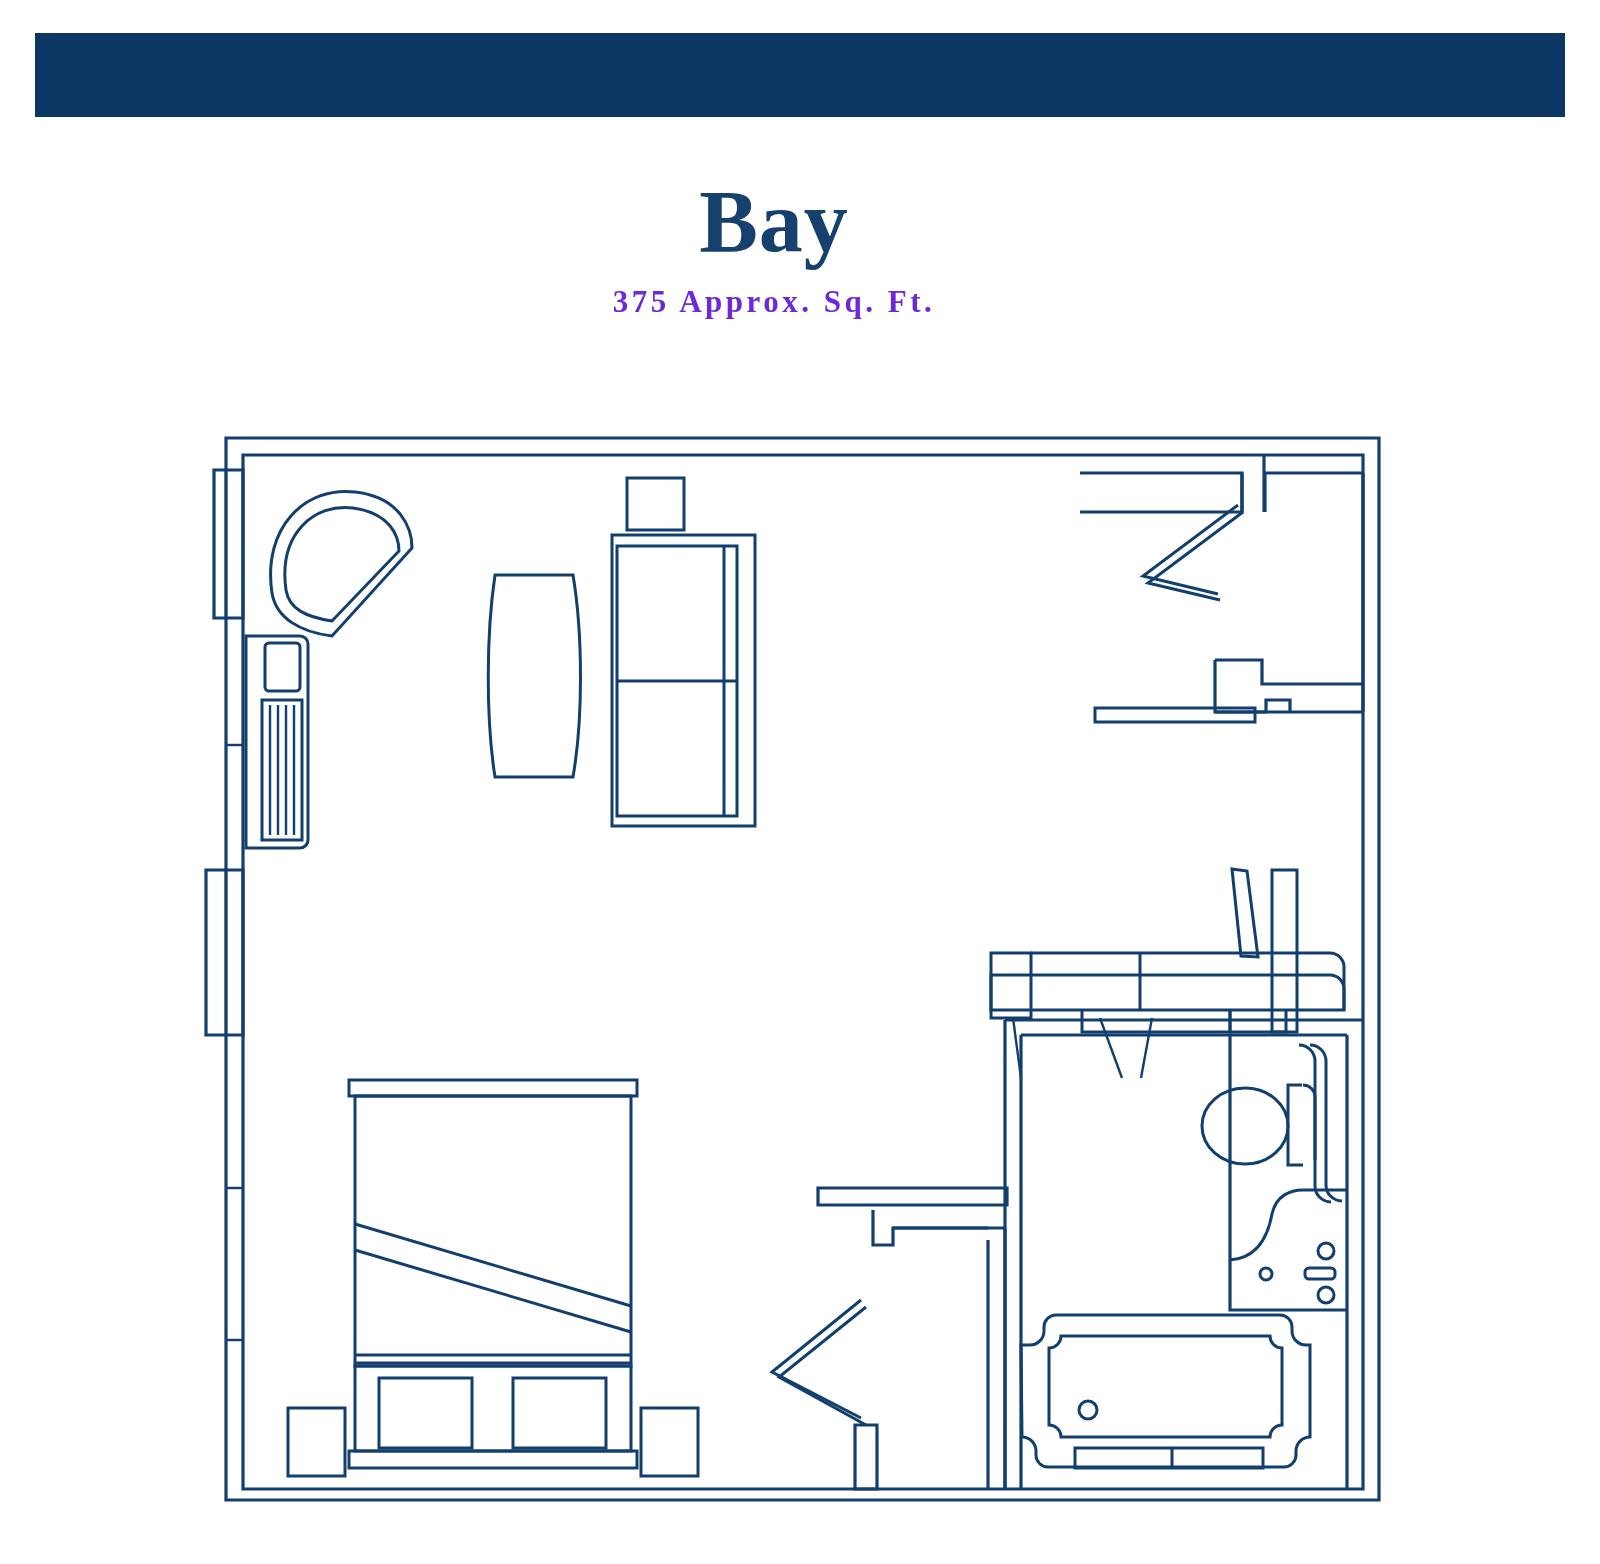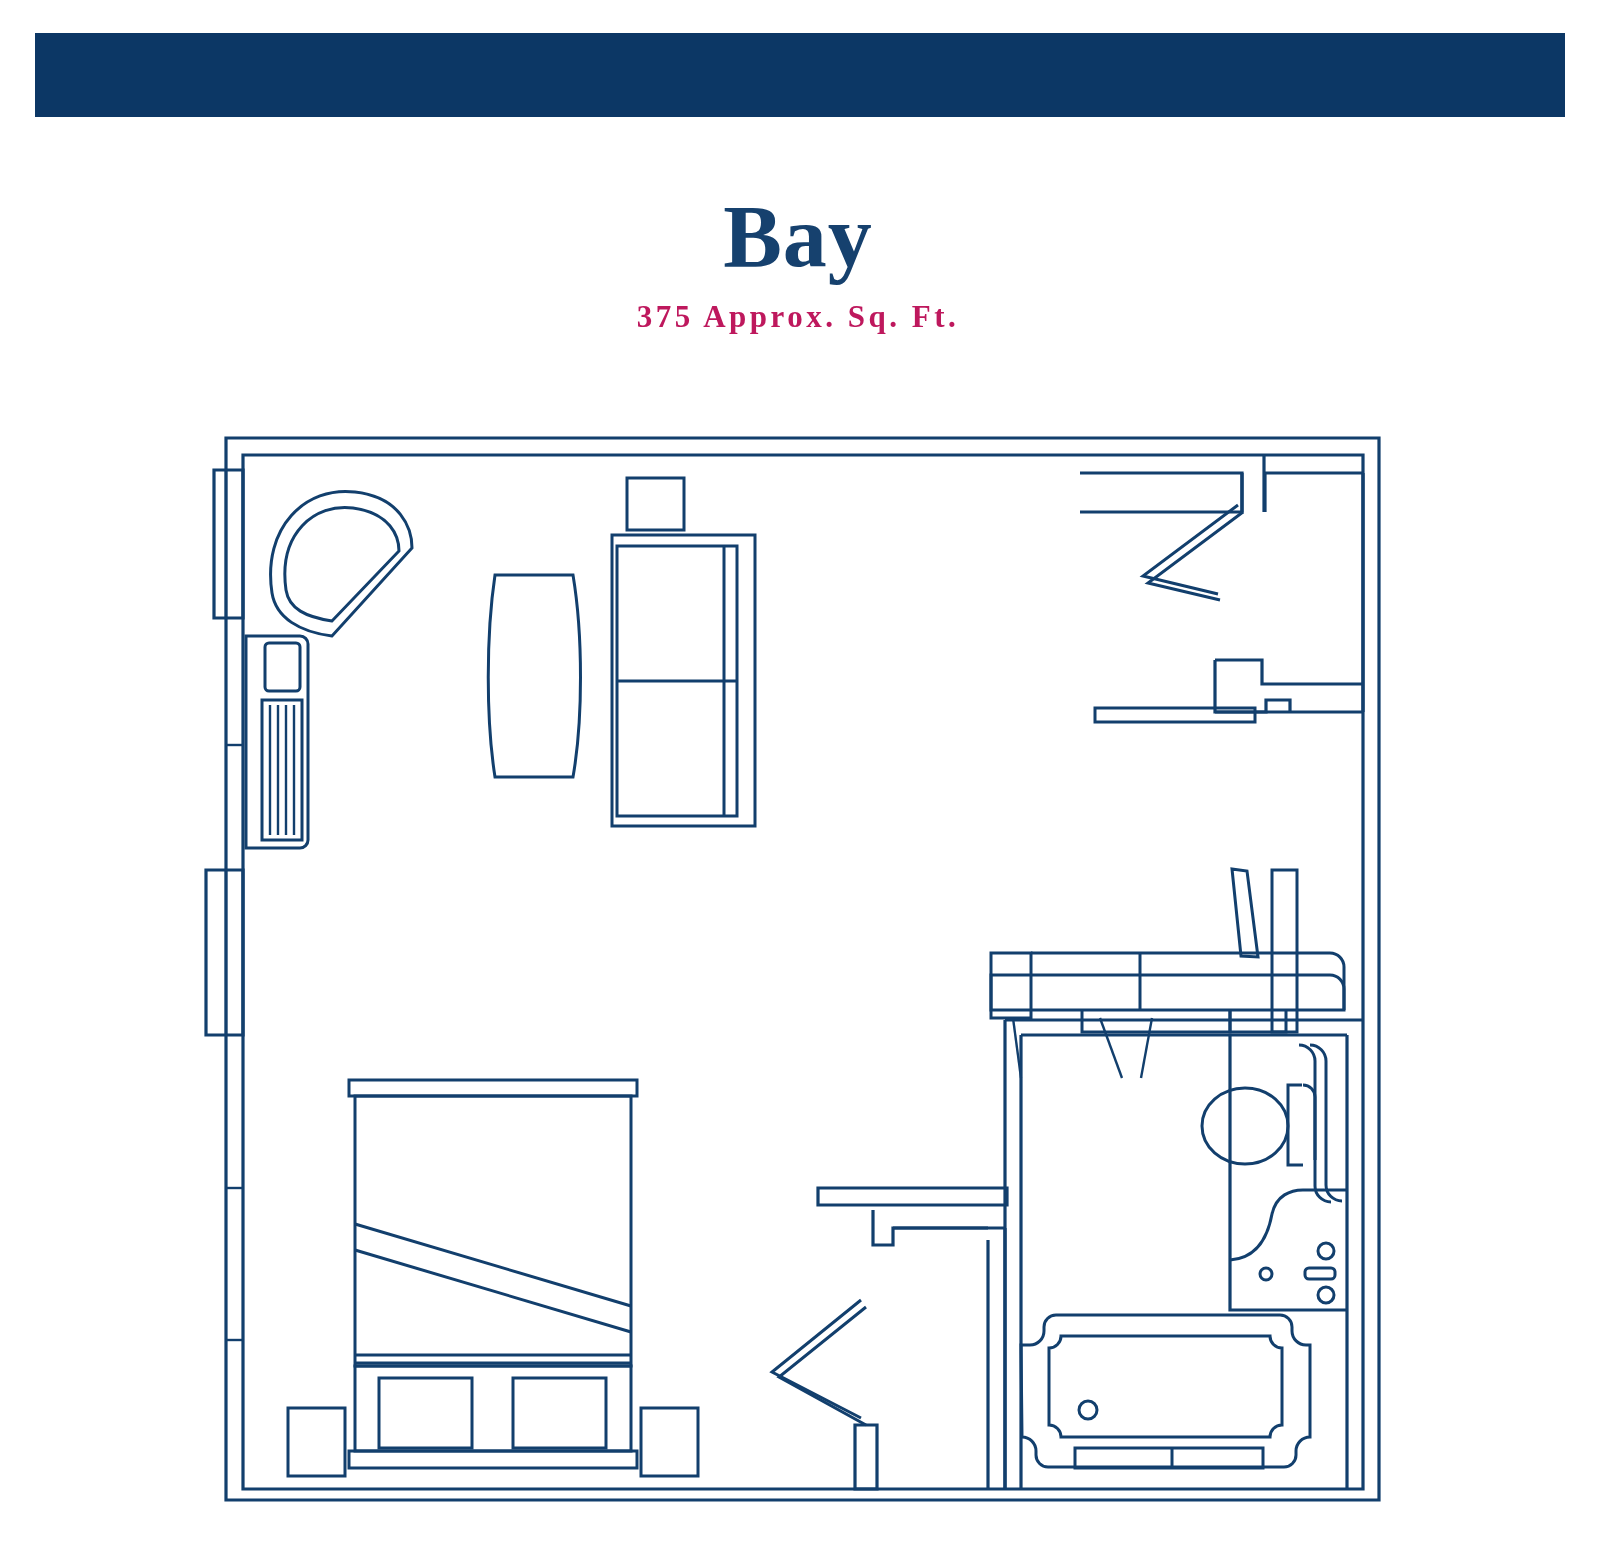--- a/index.html
+++ b/index.html
@@ -18,24 +18,23 @@
     position: absolute;
     left: 35px;
     top: 33px;
     width: 1530px;
     height: 84px;
     background: #0c3765;
   }
   #title-block {
     position: absolute;
     left: 0;
-    top: 191px;
+    top: 176px;
     width: 1548px;
     text-align: center;
-    margin-left: 24px;
   }
   #plan-title {
     font-family: "Liberation Serif", serif;
     font-size: 88px;
     font-weight: bold;
     color: #16416e;
     line-height: 1.05;
     letter-spacing: 1px;
     margin: 0;
   }
@@ -67,21 +66,21 @@
   .fix  { stroke-width: 3; }
   .thin { stroke-width: 2.4; }
 </style>
 </head>
 <body>
 
 <div id="header-bar" style="background: rgb(12, 55, 101);"></div>
 
 <div id="title-block">
   <div id="plan-title" style="color: rgb(22, 65, 110);">Bay</div>
-  <div id="plan-subtitle" style="color: #be185d;">375 Approx. Sq. Ft.</div>
+  <div id="plan-subtitle" style="color: #6d28d9;">375 Approx. Sq. Ft.</div>
 </div>
 
 <div id="floorplan-wrap">
 <svg class="plan" width="1600" height="1564" viewBox="0 0 1600 1564" xmlns="http://www.w3.org/2000/svg">
 
   <g>
 
     <path class="wall" d="M 226,1500 L 226,438 L 1379,438 L 1379,1500 L 226,1500 Z" stroke="#123f6d"></path>
 
     <path class="wall" d="M 243,1489 L 243,455 L 1363,455 L 1363,1489 L 243,1489 Z" stroke="#123f6d"></path>

